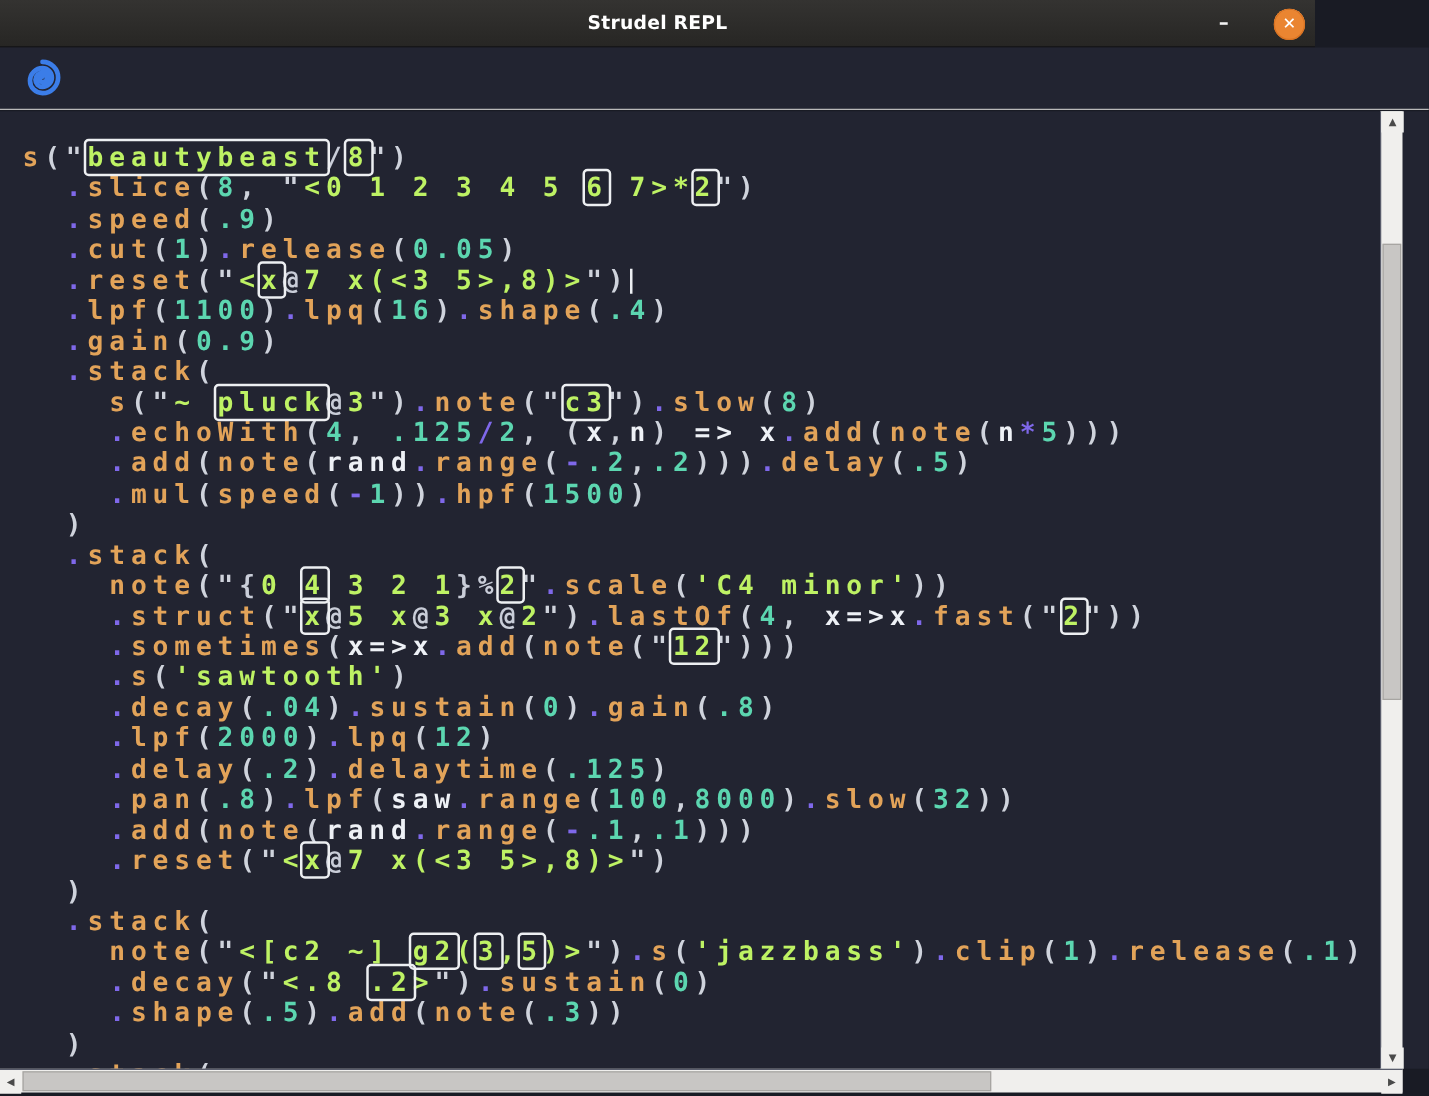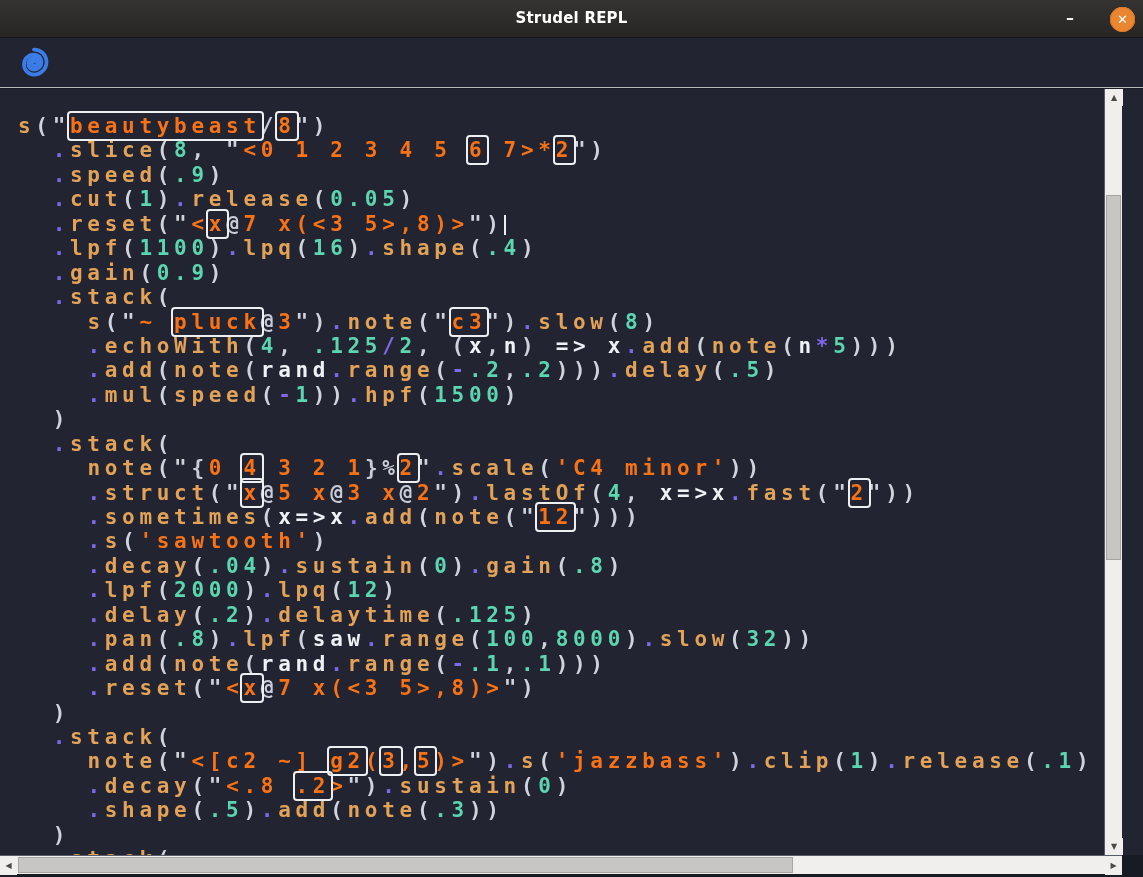--- a/index.html
+++ b/index.html
@@ -1,21 +1,21 @@
 <!DOCTYPE html>
 <html><head>
 <meta charset="utf-8">
 <style>
   * { margin:0; padding:0; box-sizing:border-box; }
   html,body { width:1143px; height:877px; overflow:hidden; background:#191b24;
               font-family:"DejaVu Sans", sans-serif; }
   .window { position:absolute; inset:0; }
 
   
-  .titlebar { position:absolute; left:0; top:0; width:1143px; height:38px;
+  .titlebar { position:absolute; left:0; top:0; width:1052px; height:38px;
               background:linear-gradient(#343331,#272624); border-bottom:1px solid #151515; }
   .title { position:absolute; left:0; right:0; top:9px; text-align:center;
            color:#ffffff; font-weight:bold; font-size:15px; letter-spacing:.2px; }
   .min-btn { position:absolute; right:52px; top:0; width:34px; height:38px; cursor:default; }
   .min-glyph { position:absolute; left:9px; top:8px; color:#f2f2f2; font-weight:bold; font-size:16px; }
   .close-btn { position:absolute; right:8px; top:7px; width:25px; height:25px; border-radius:50%;
                background:#ea8531; box-shadow:inset 0 0 0 1px #d97322, inset 0 1px 0 #f4a45f;
                text-align:center; }
   .close-glyph { color:#ffffff; font-weight:bold; font-size:13px; line-height:25px;
                  font-family:"DejaVu Sans", sans-serif; }
@@ -27,21 +27,21 @@
 
   
   .editor { position:absolute; left:0; top:89px; width:1143px; height:766px;
             background:#222431; overflow:hidden; }
   .code { position:absolute; left:18px; top:25px; white-space:pre;
           font-family:"DejaVu Sans Mono", monospace; font-weight:bold;
           font-size:21px; line-height:24.45px; letter-spacing:4.7px; }
   .line { height:24.45px; white-space:pre; }
   .t-f { color:#e2a359; }                 
   .t-n { color:#5cd6b0; }                 
-  .t-s { color:#f97316; }                 
+  .t-s { color:#bef264; }                 
   .t-p { color:#cfd3dc; }                 
   .t-o { color:#7f68ea; }                 
   .t-v { color:#eef1f6; }                 
   .t-g { color:#c9cdd8; }                 
   .boxed { outline:2px solid #edeff2; outline-offset:1px; border-radius:1px; }
   .cursor { display:inline-block; width:2px; height:20px; background:#eceef2;
             vertical-align:-4px; }
 
   
   .vscroll { position:absolute; left:1104px; top:89px; width:18px; height:766px;

